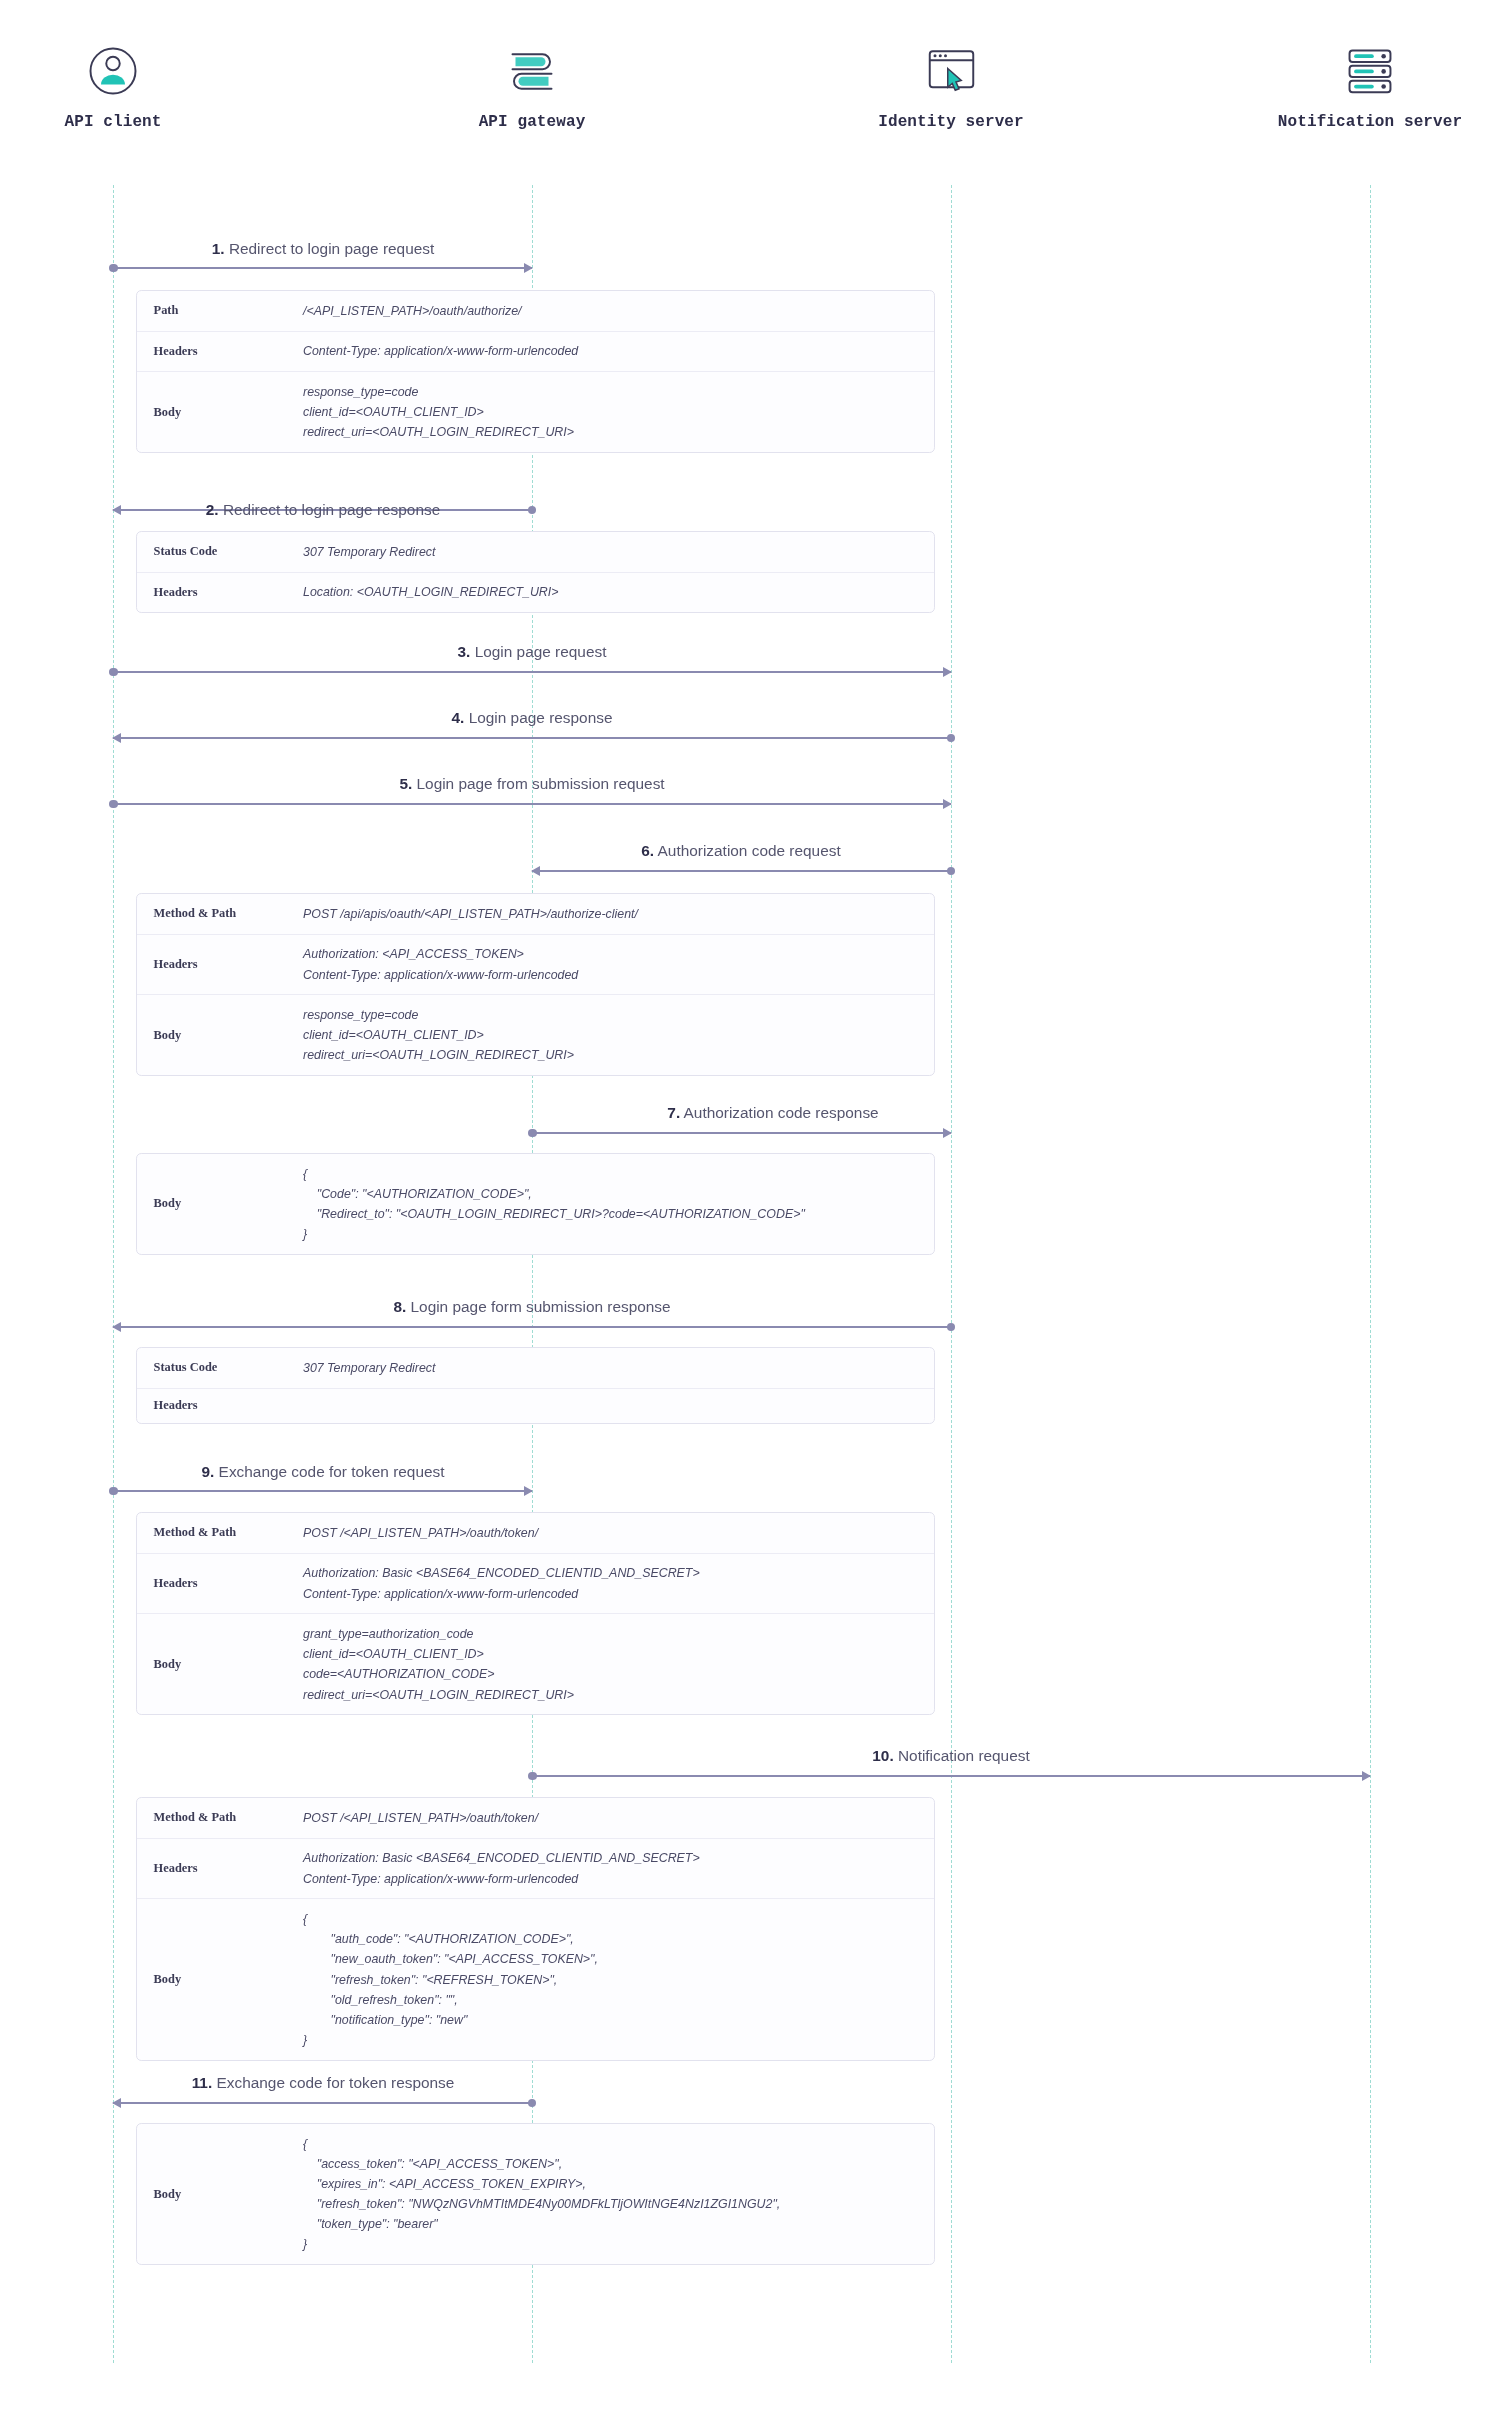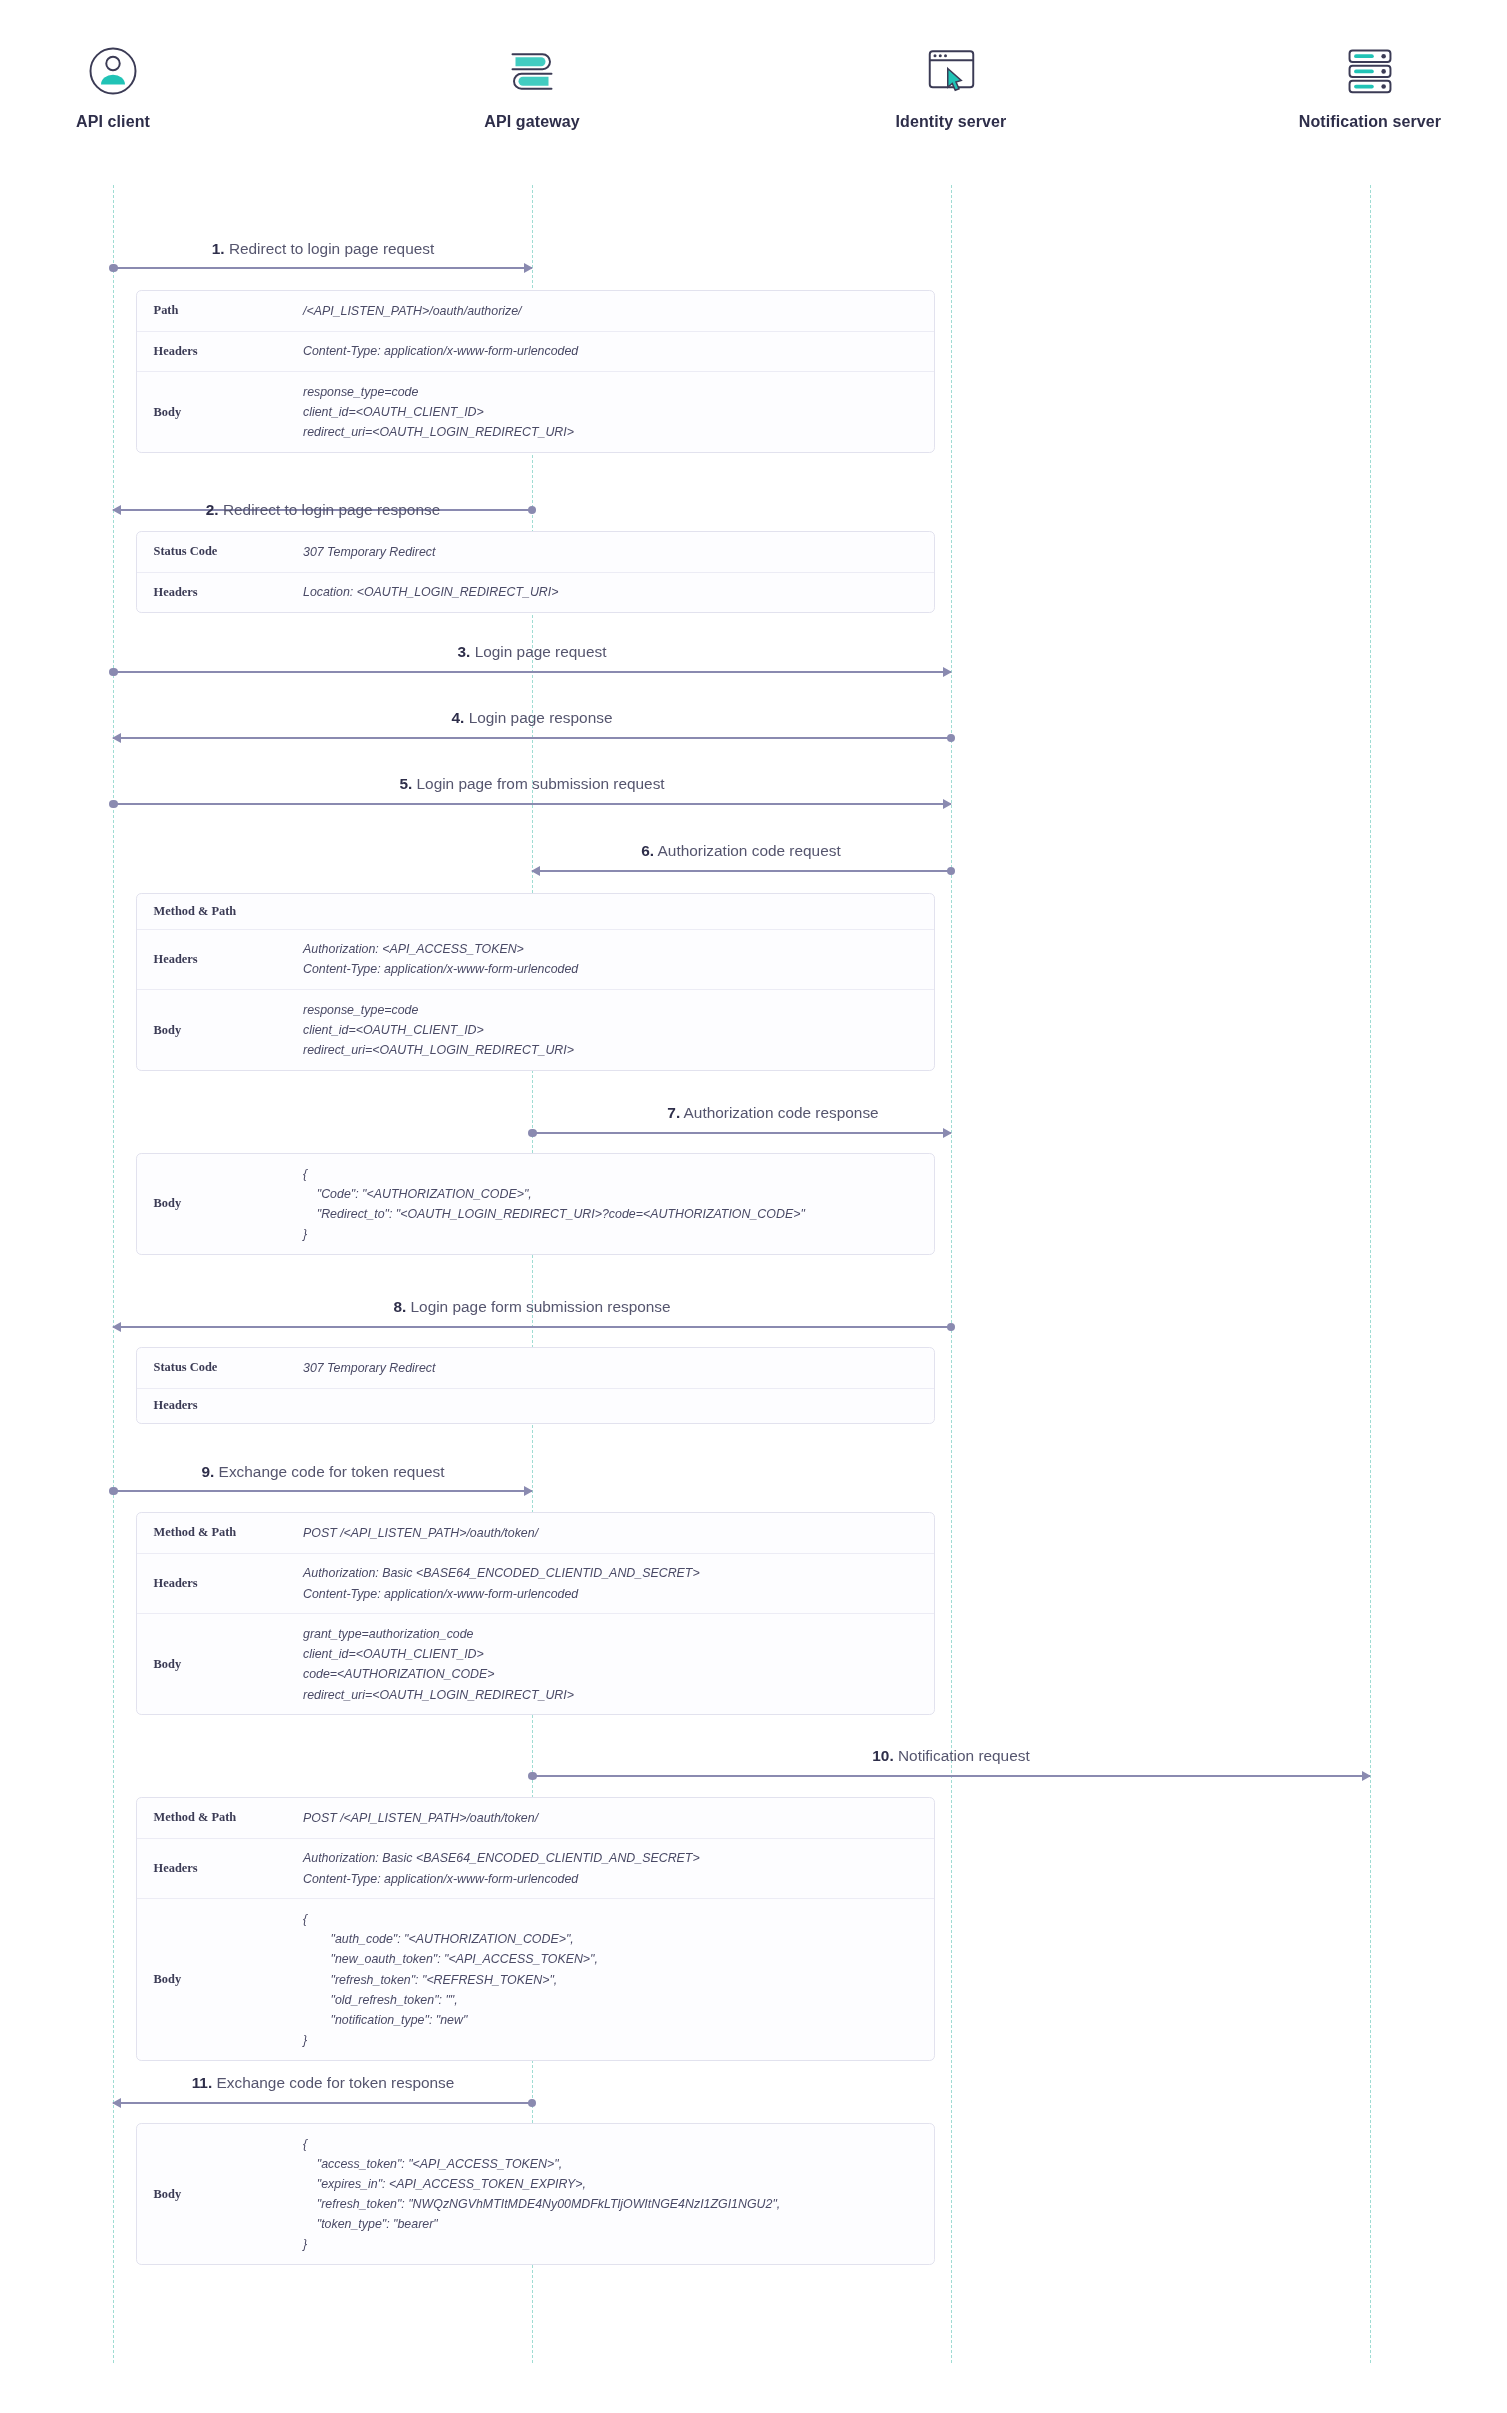--- a/index.html
+++ b/index.html
@@ -35,20 +35,21 @@
     display: flex;
     align-items: center;
     justify-content: center;
   }
   .actor-label {
     margin-top: 12px;
     font-size: 16px;
     font-weight: bold;
     color: #2e2e4a;
     letter-spacing: 0.1px;
+    font-family: Liberation Mono, monospace;
   }
 
   
   .msg {
     position: absolute;
     height: 1.5px;
     background: #8a8ab0;
   }
   .msg .dot {
     position: absolute;
@@ -250,20 +251,21 @@
        <div class="v mono">307 Temporary Redirect</div>
      </div>
     <div class="row">
        <div class="k">Headers</div>
        <div class="v mono">Location: &lt;OAUTH_LOGIN_REDIRECT_URI&gt;</div>
      </div>
   </div>
 <div class="detail" style="left: 136px; top: 893px; width: 799px;">
     <div class="row">
        <div class="k">Method &amp; Path</div>
+       <div class="v mono">POST /api/apis/oauth/&lt;API_LISTEN_PATH&gt;/authorize-client/</div>
      </div>
     <div class="row">
        <div class="k">Headers</div>
        <div class="v mono">Authorization: &lt;API_ACCESS_TOKEN&gt;
 Content-Type: application/x-www-form-urlencoded</div>
      </div>
     <div class="row">
        <div class="k">Body</div>
        <div class="v mono">response_type=code
 client_id=&lt;OAUTH_CLIENT_ID&gt;

